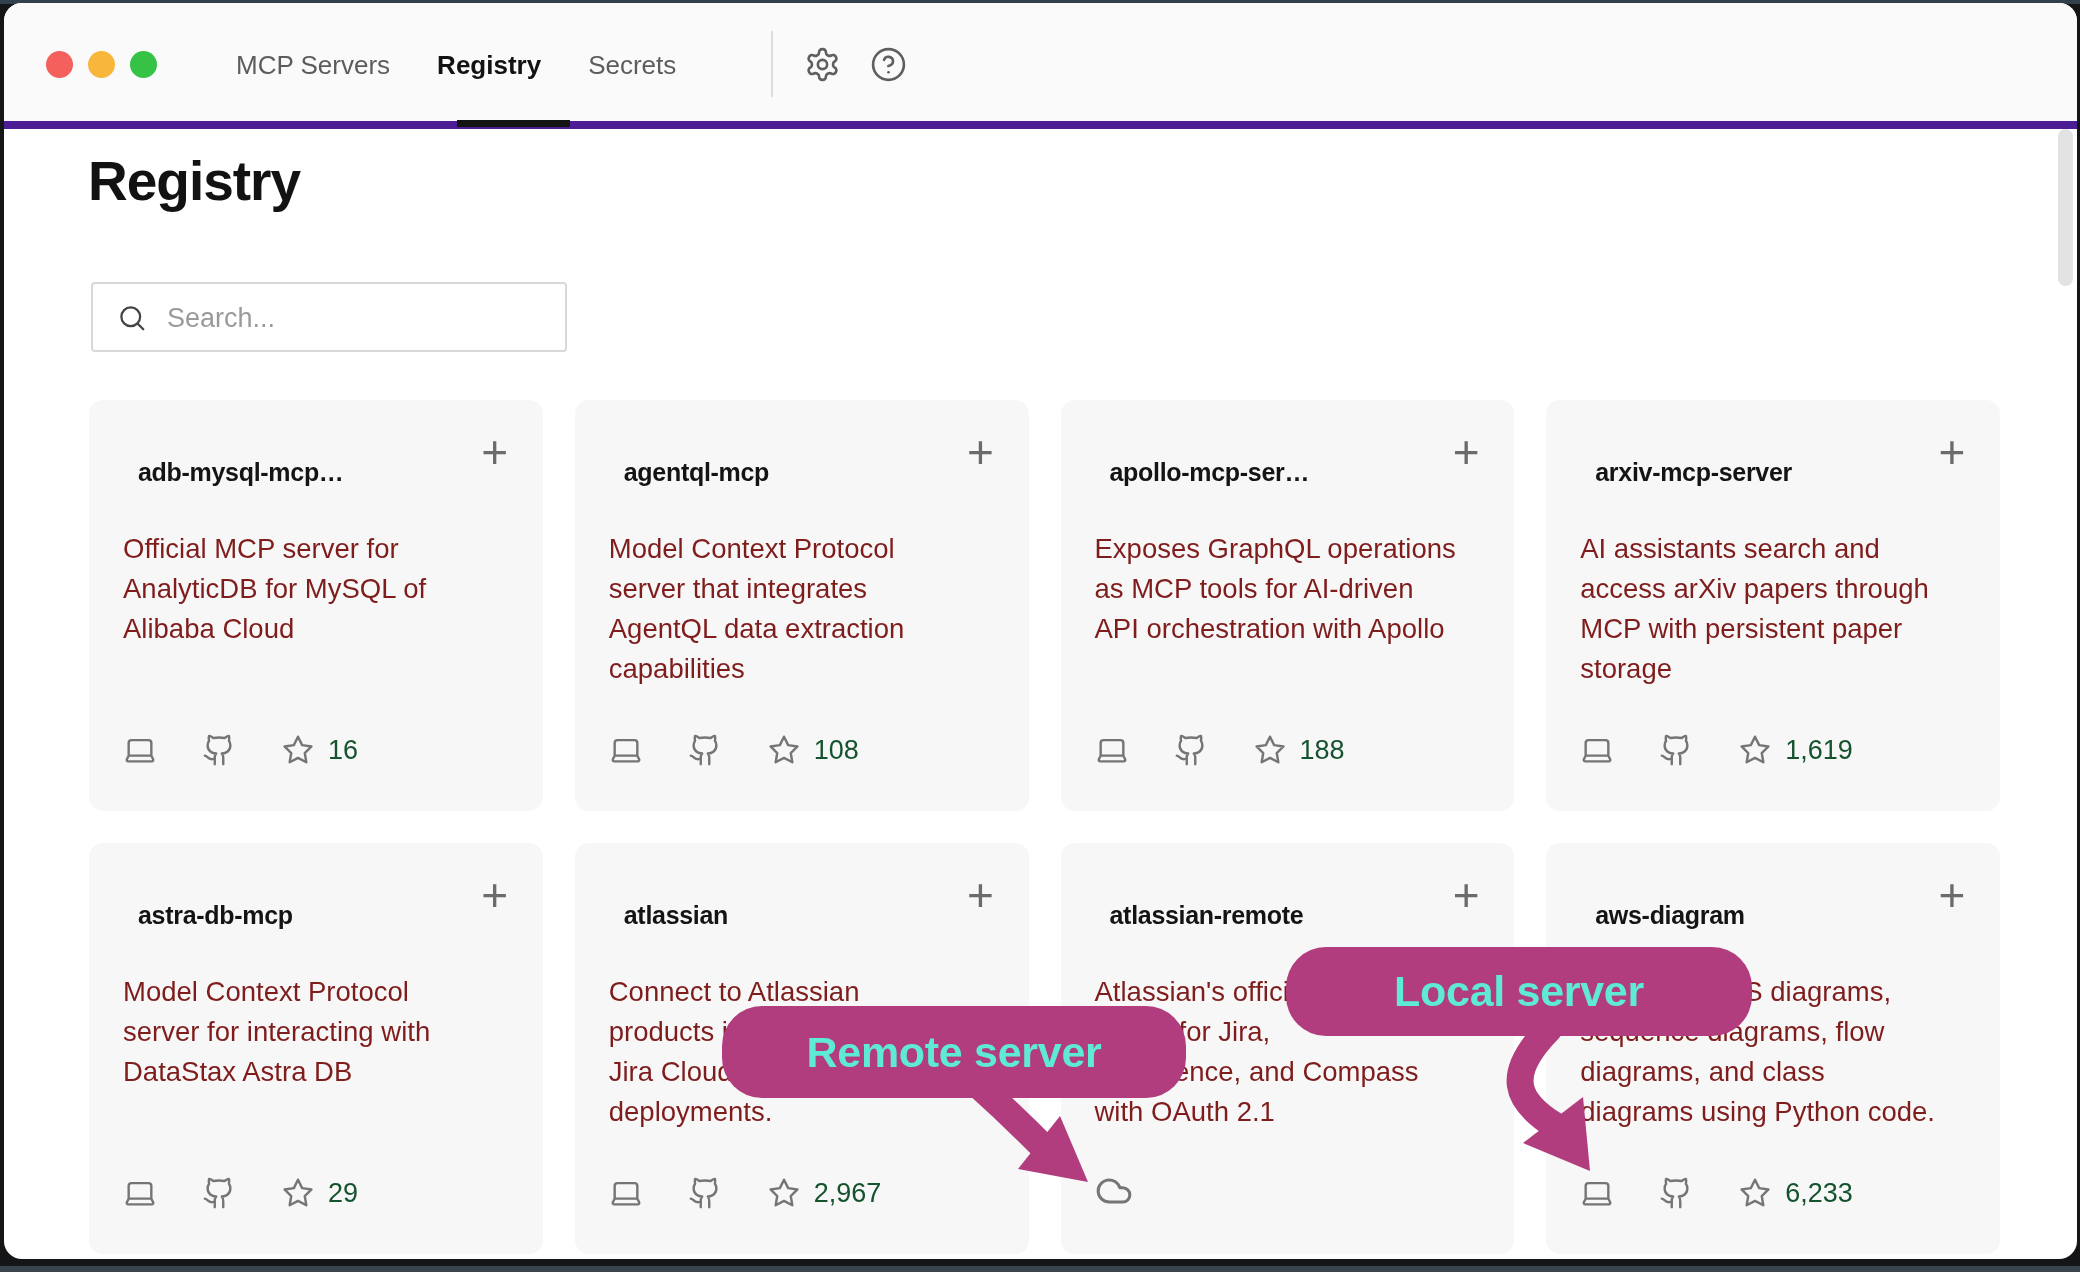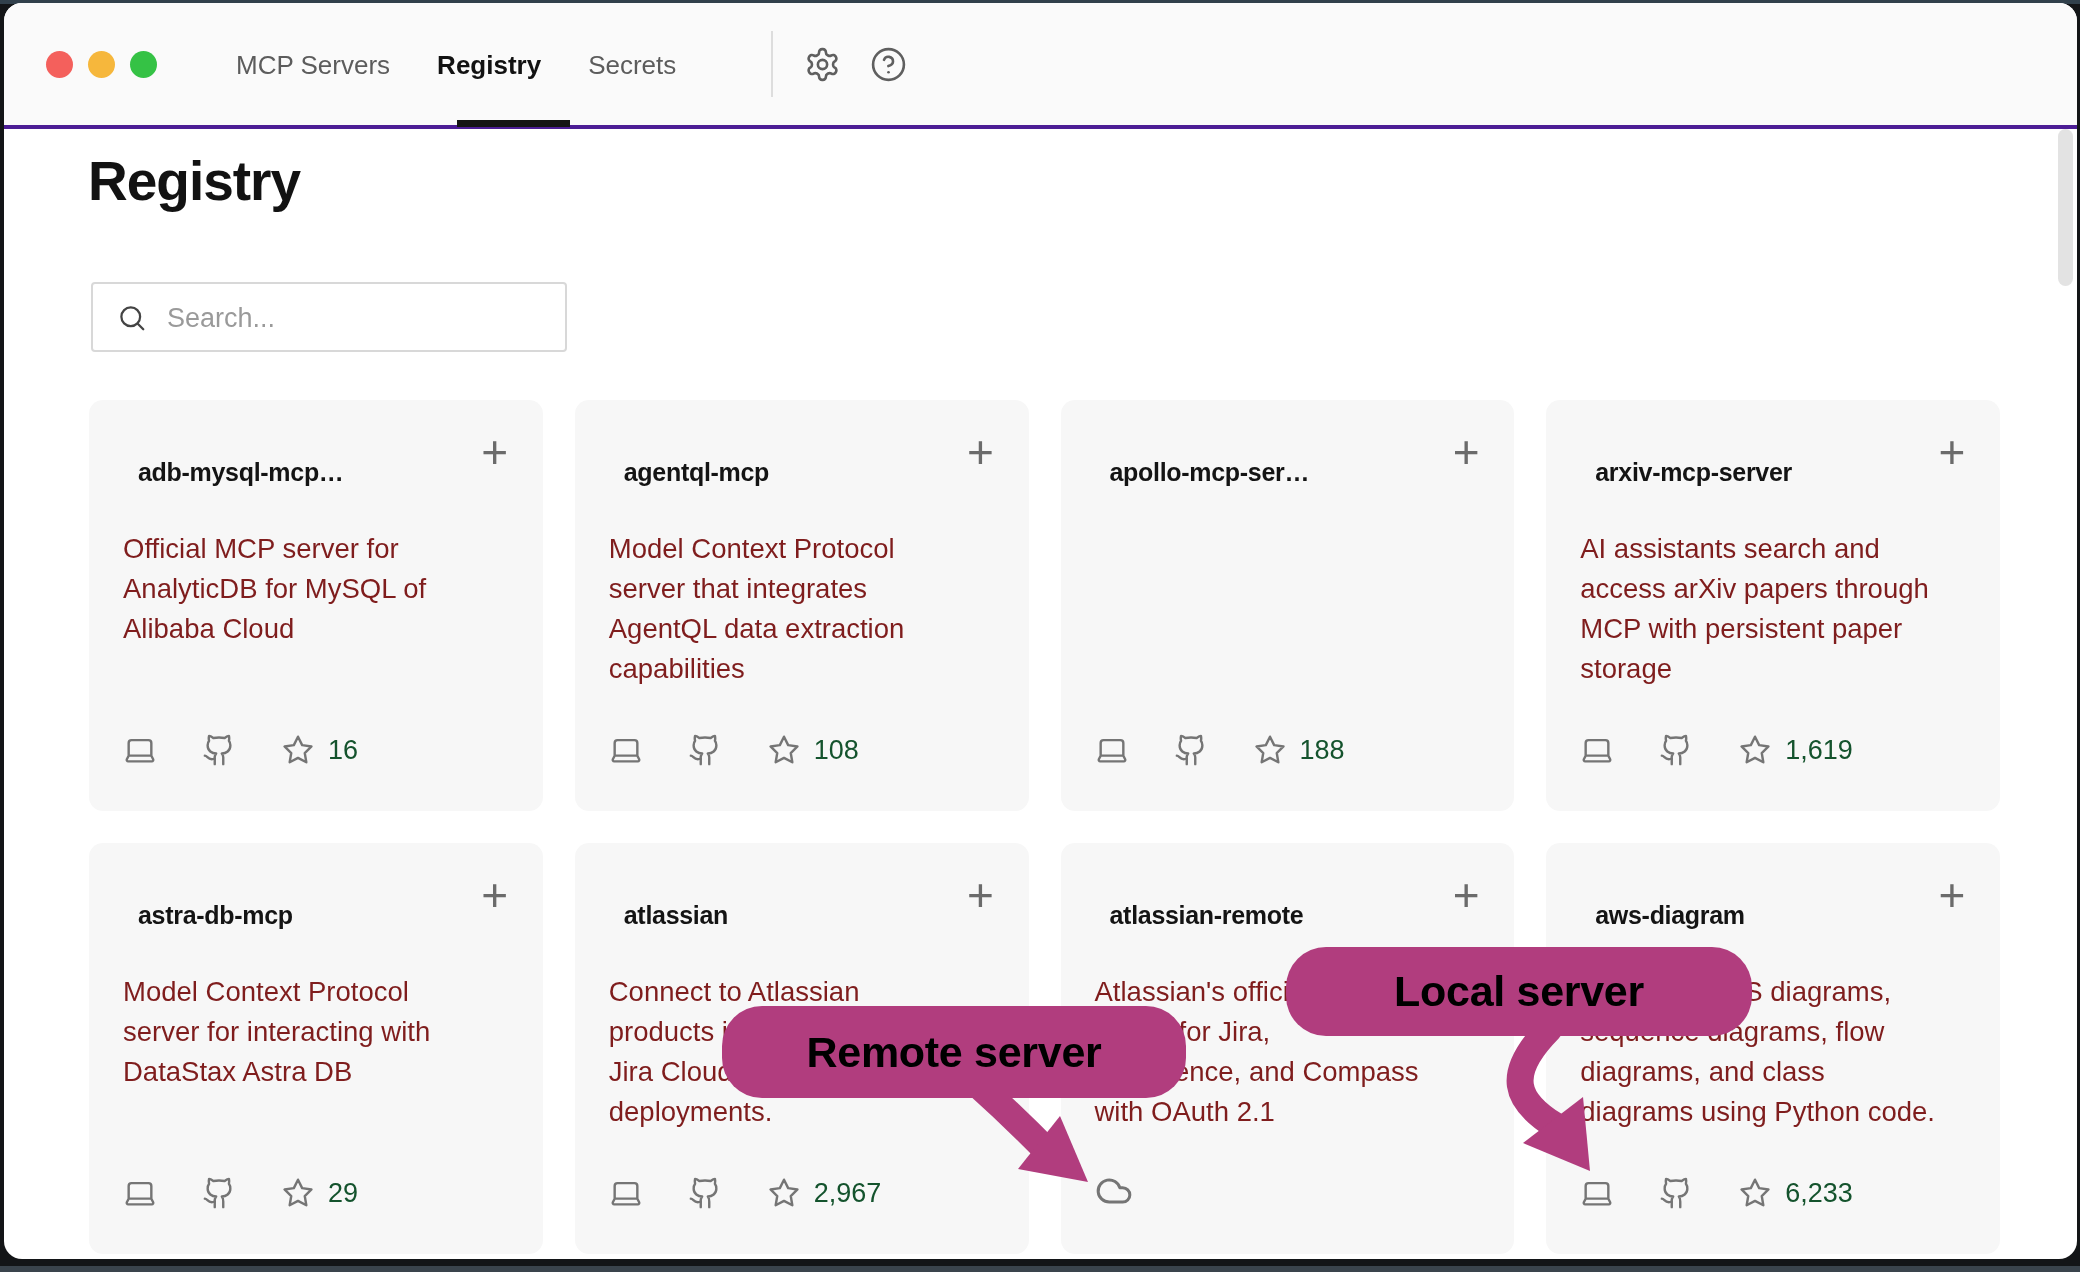--- a/index.html
+++ b/index.html
@@ -13,21 +13,21 @@
   .desk-bottom{position:absolute;left:0;top:1266px;width:2080px;height:6px;background:#3a444c;}
 
   .window{
     position:absolute;left:4px;top:3px;width:2073px;height:1256px;
     background:#ffffff;border-radius:18px;overflow:hidden;
   }
 
   
   .titlebar{
     position:absolute;left:0;top:0;width:100%;height:126px;
-    background:#fafafa;border-bottom:4px solid #4c1d95;box-sizing:border-box;
+    background:#fafafa;border-bottom:8px solid #4c1d95;box-sizing:border-box;
   }
   .traffic{position:absolute;top:48px;width:27px;height:27px;border-radius:50%;}
   .t-red{left:42px;background:#f4605c;}
   .t-yellow{left:84px;background:#f6b73c;}
   .t-green{left:126px;background:#35c245;}
 
   .tabbar{position:absolute;left:232px;top:0;height:124px;display:flex;align-items:center;gap:47px;}
   .tab{font-size:26px;color:#5c5c5c;cursor:default;white-space:nowrap;}
   .tab.active{color:#121212;font-weight:700;}
   .tab-underline{position:absolute;left:453px;top:117px;width:113px;height:7px;background:#141414;}
@@ -80,21 +80,21 @@
   }
   .card .foot .ficon{width:34px;height:34px;flex:none;}
   .card .foot .ficon svg{width:100%;height:100%;}
   .card .foot .gap{width:45px;flex:none;}
   .card .foot .count{font-size:27px;color:#14532d;margin-left:13px;}
   .card .foot .cloud{width:38px;height:38px;margin-top:4px;}
 
   
   .callout{
     position:absolute;z-index:6;display:flex;align-items:center;justify-content:center;
-    background:#b13d7e;color:#000000;font-weight:700;font-size:43px;border-radius:40px;
+    background:#b13d7e;color:#5eead4;font-weight:700;font-size:43px;border-radius:40px;
     letter-spacing:-0.3px;
   }
   .co-remote{left:718px;top:1003px;width:464px;height:92px;}
   .co-local{left:1282px;top:944px;width:466px;height:89px;}
   .arrows{position:absolute;left:0;top:0;width:2080px;height:1272px;z-index:5;pointer-events:none;}
 
   
   .scroll-thumb{
     position:absolute;left:2054px;top:126px;width:15px;height:157px;border-radius:8px;background:#e3e3e3;
   }
@@ -185,20 +185,23 @@
           <span class="gap"></span>
           <span class="ficon"><svg viewBox="0 0 24 24" fill="none" stroke="currentColor" stroke-width="1.7" stroke-linejoin="round">
               <path d="m12 2.6 2.94 5.95 6.57.96-4.75 4.63 1.12 6.54L12 17.6l-5.88 3.08 1.12-6.54-4.75-4.63 6.57-.96Z"></path>
             </svg></span>
           <span class="count">108</span>
         </div>
       </div>
       <div class="card">
         <h3>apollo-mcp-ser…</h3>
         <button class="add">+</button>
+        <p class="desc">Exposes GraphQL operations
+as MCP tools for AI-driven
+API orchestration with Apollo</p>
         <div class="foot">
           <span class="ficon"><svg viewBox="0 0 24 24" fill="none" stroke="currentColor" stroke-width="1.7" stroke-linecap="round" stroke-linejoin="round">
               <path d="M20 16V7a2 2 0 0 0-2-2H6a2 2 0 0 0-2 2v9m16 0H4m16 0 1.28 2.55a1 1 0 0 1-.9 1.45H3.62a1 1 0 0 1-.9-1.45L4 16"></path>
             </svg></span>
           <span class="gap"></span>
           <span class="ficon"><svg viewBox="0 0 24 24" fill="none" stroke="currentColor" stroke-width="1.7" stroke-linecap="round" stroke-linejoin="round">
               <path d="M15 22v-4a4.8 4.8 0 0 0-1-3.5c3 0 6-2 6-5.5.08-1.25-.27-2.48-1-3.5.28-1.15.28-2.35 0-3.5 0 0-1 0-3 1.5-2.64-.5-5.36-.5-8 0C6 2 5 2 5 2c-.3 1.15-.3 2.35 0 3.5A5.403 5.403 0 0 0 4 9c0 3.5 3 5.5 6 5.5-.39.49-.68 1.05-.85 1.65-.17.6-.22 1.23-.15 1.85v4"></path>
               <path d="M9 18c-4.51 2-5-2-7-2"></path>
             </svg></span>
           <span class="gap"></span>

